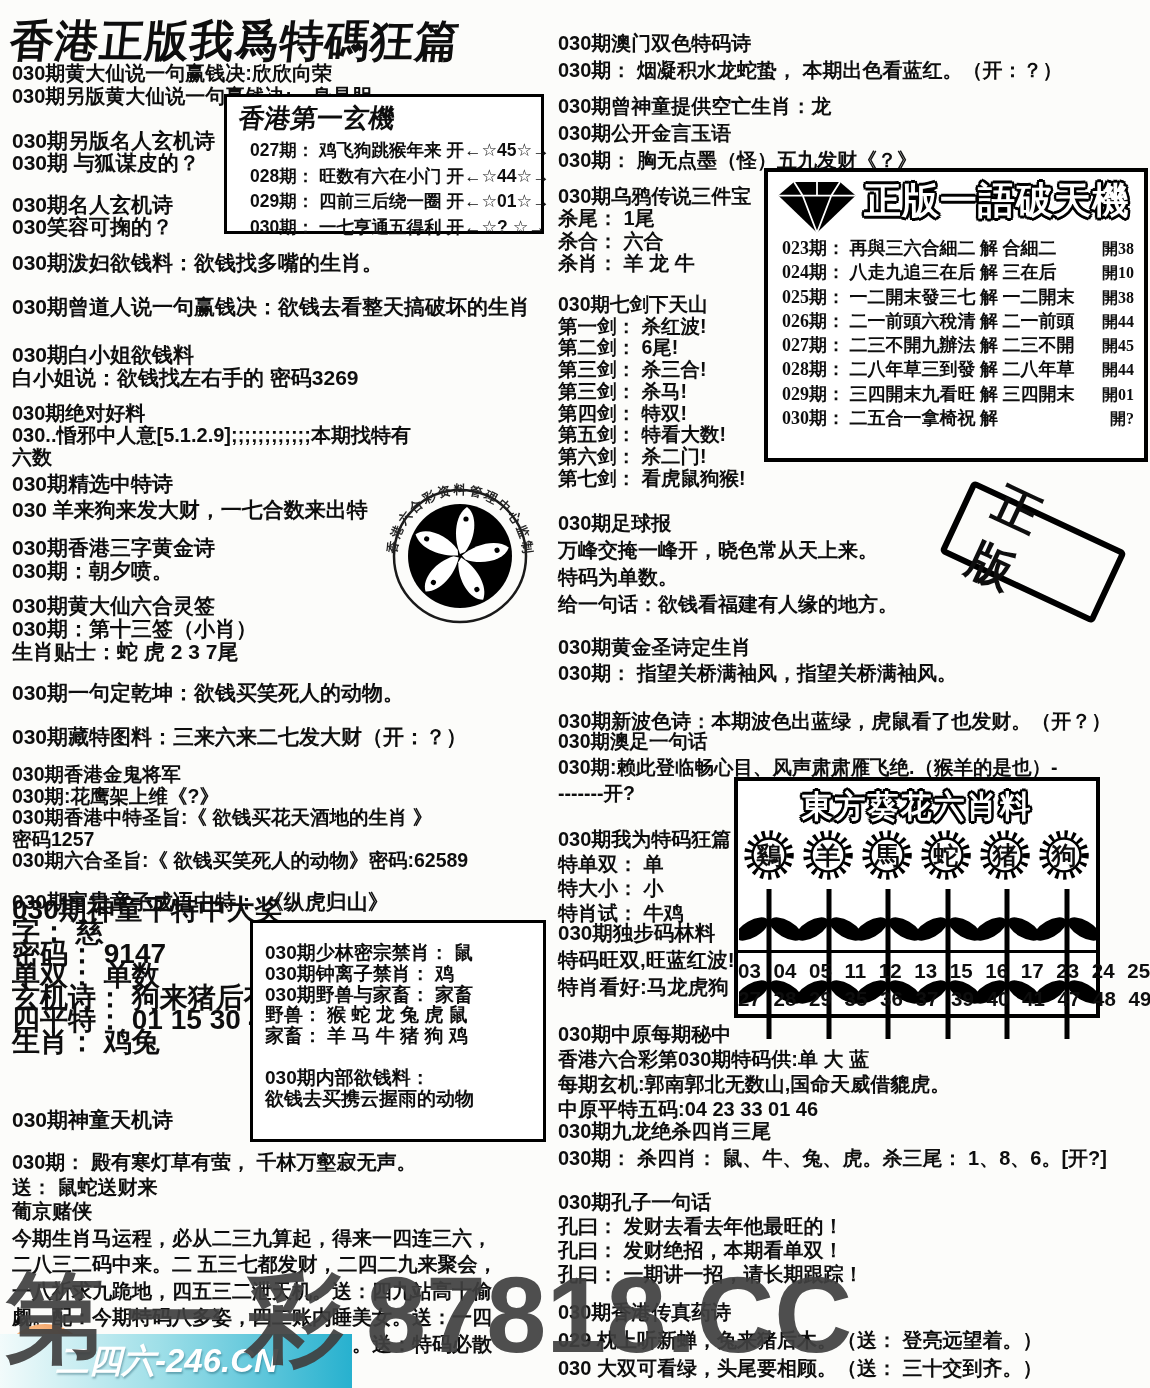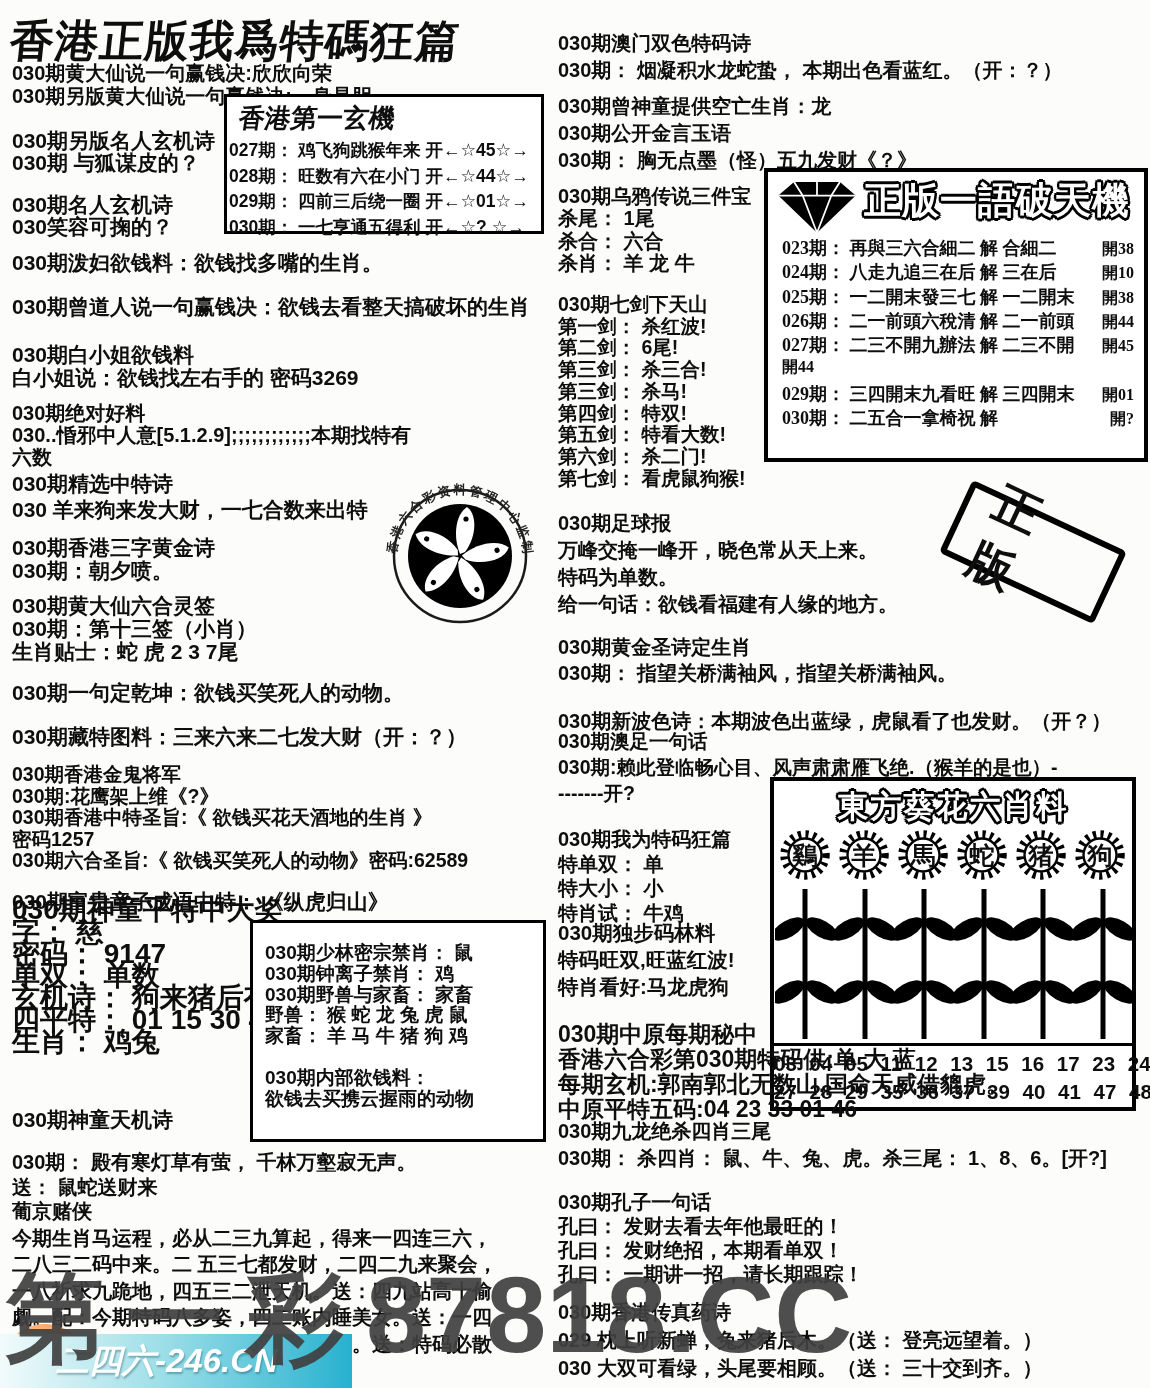--- a/index.html
+++ b/index.html
@@ -8,36 +8,36 @@
         font-family:"Liberation Sans","DejaVu Sans",sans-serif;color:#0e0e0e;font-weight:700}
   .blk{position:absolute;white-space:nowrap}
   .box{position:absolute;border:3px solid #000;background:#fff}
   .ol{color:#fff;text-shadow:-2px -2px 0 #000,2px -2px 0 #000,-2px 2px 0 #000,2px 2px 0 #000,
       -2.6px 0 0 #000,2.6px 0 0 #000,0 -2.6px 0 #000,0 2.6px 0 #000}
   .kai{font-family:"Liberation Serif","DejaVu Serif",serif}
   #main-title{left:10px;top:12px;font-size:44px;font-weight:900;letter-spacing:1px;transform:skewX(-6deg)}
   
   #xuanji-box{left:224px;top:94px;width:320px;height:140px}
   #xuanji-box .xt{font-size:26px;font-weight:900;transform:skewX(-8deg);padding:4px 0 2px 12px}
-  #xuanji-box .xr{font-size:17.5px;line-height:25.5px;padding-left:2px;white-space:nowrap}
+  #xuanji-box .xr{font-size:17.5px;line-height:25.5px;padding-left:23px;white-space:nowrap}
   
   #shaolin-box{left:250px;top:920px;width:296px;height:222px;padding:20px 0 0 12px;font-size:19px;line-height:20.8px;white-space:nowrap}
   
   #diamond-box{left:764px;top:168px;width:384px;height:294px;border-width:4px}
   #diamond-box .dtitle{display:flex;align-items:flex-start;gap:4px;padding:4px 4px 0 6px;height:60px}
   #diamond-box .dtx{font-size:37px;font-weight:900;letter-spacing:1px;white-space:nowrap}
   .drows{margin-top:4px}
   .drow{display:flex;justify-content:space-between;align-items:baseline;padding:0 10px 0 14px;height:24.3px;font-size:18px;white-space:nowrap}
   .drow .o{font-size:16px;font-weight:900}
   
   #stamp{position:absolute;left:948px;top:512px;width:170px;height:80px;border:6px solid #000;border-radius:5px;
          transform:rotate(25deg);display:flex;align-items:center;justify-content:center;
          font-size:46px;font-weight:900;letter-spacing:24px;padding-left:24px;background:transparent}
   
-  #sun-box{left:770px;top:777px;width:366px;height:334px;border-width:4px}
+  #sun-box{left:734px;top:777px;width:366px;height:241px;border-width:4px}
   .suntitle{text-align:center;font-size:31px;font-weight:900;letter-spacing:2px;padding-top:5px;height:46px;white-space:nowrap}
   .frow{position:absolute;top:46px;left:0;right:0;display:flex;justify-content:space-between;padding:0 3px}
   .fcell{position:relative;width:57px;height:60px}
   .fch{position:absolute;left:0;top:0;width:56px;height:56px;display:flex;align-items:center;justify-content:center;font-size:25px;font-weight:900}
   .stems{position:absolute;top:108px;left:1px}
   .nums{position:absolute;left:0;right:0;bottom:0;height:64px;border-top:3px solid #000;text-align:center;
         font-size:20.5px;line-height:28px;font-weight:700;word-spacing:7px;padding-top:4px;white-space:nowrap}
   
   #hk-logo{position:absolute;left:374px;top:470px}
   
@@ -149,20 +149,21 @@
         </div>
       <div class="drow kai">
           <span>026期： 二一前頭六稅清 解 二一前頭</span>
           <span class="o">開44</span>
         </div>
       <div class="drow kai">
           <span>027期： 二三不開九辦法 解 二三不開</span>
           <span class="o">開45</span>
         </div>
       <div class="drow kai">
+          <span>028期： 二八年草三到發 解 二八年草</span>
           <span class="o">開44</span>
         </div>
       <div class="drow kai">
           <span>029期： 三四開末九看旺 解 三四開末</span>
           <span class="o">開01</span>
         </div>
       <div class="drow kai">
           <span>030期： 二五合一拿椅祝 解</span>
           <span class="o">開?</span>
         </div>
@@ -207,21 +208,21 @@
         <use href="#stemg" x="90"></use>
         <use href="#stemg" x="149"></use>
       <use href="#stemg" x="209"></use>
         <use href="#stemg" x="268"></use>
         <use href="#stemg" x="328"></use>
     </svg>
     <div class="nums">03 04 05 11 12 13 15 16 17 23 24 25<br>27 28 29 35 36 37 39 40 41 47 48 49</div>
   </div>
 
   <div class="blk" style="left:558px;top:920px;font-size:20.5px;line-height:26.8px">030期独步码林料<br>特码旺双,旺蓝红波!<br>特肖看好:马龙虎狗</div>
-  <div class="blk" style="left:558px;top:1022px;font-size:23px;line-height:25px">030期中原每期秘中<br>香港六合彩第030期特码供:单 大 蓝<br>每期玄机:郭南郭北无数山,国命天威借貔虎。<br>中原平特五码:04 23 33 01 46</div>
+  <div class="blk" style="left:558px;top:1022px;font-size:20px;line-height:25px">030期中原每期秘中<br>香港六合彩第030期特码供:单 大 蓝<br>每期玄机:郭南郭北无数山,国命天威借貔虎。<br>中原平特五码:04 23 33 01 46</div>
   <div class="blk" style="left:558px;top:1118px;font-size:20px;line-height:27px">030期九龙绝杀四肖三尾<br>030期： 杀四肖： 鼠、牛、兔、虎。杀三尾： 1、8、6。[开?]</div>
   <div class="blk" style="left:558px;top:1190px;font-size:20px;line-height:24px">030期孔子一句话<br>孔曰： 发财去看去年他最旺的！<br>孔曰： 发财绝招，本期看单双！<br>孔曰： 一期讲一招，请长期跟踪！</div>
   <div class="blk" style="left:558px;top:1298px;font-size:20px;line-height:28px">030期香港传真药诗<br>029 枕上听新蝉，兔来猪后木。（送： 登亮远望着。）<br>030 大双可看绿，头尾要相顾。（送： 三十交到齐。）</div>
 
   <div id="ball"></div>
   <div id="site-box">
       <span>二四六-246.CN</span>
     </div>
   <div id="watermark">
     <span class="w1">第一彩</span><span class="w2">87818.CC</span>

